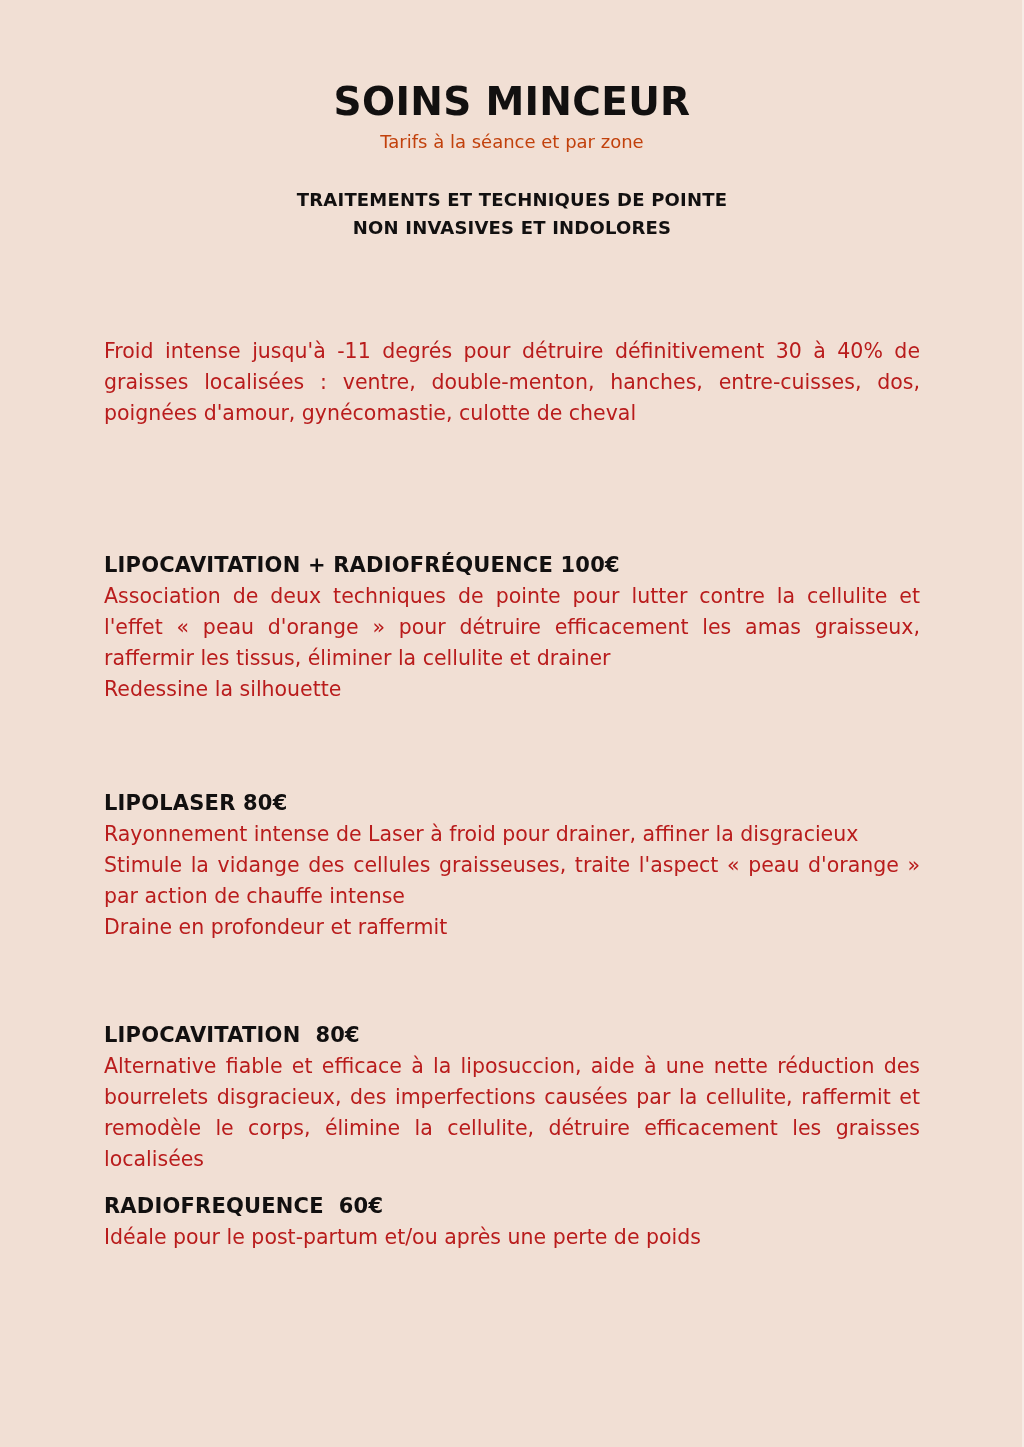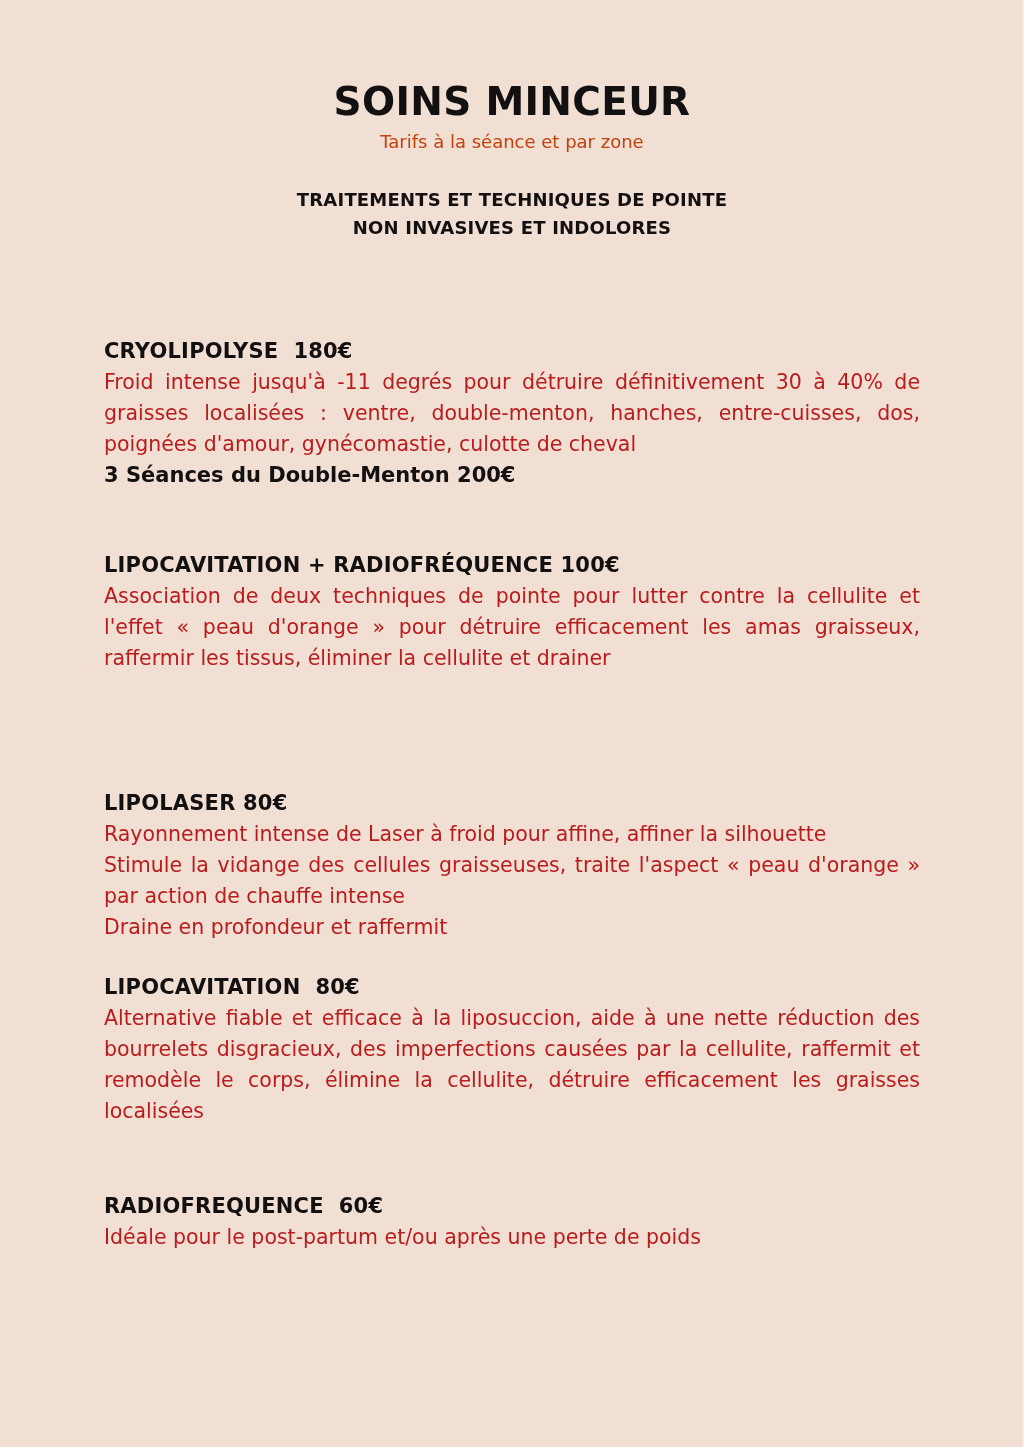--- a/index.html
+++ b/index.html
@@ -72,56 +72,55 @@
       display: block;
     }
     .section-extra {
       font-weight: bold;
       font-size: 21px;
       line-height: 31px;
     }
     .s1 { top: 336px; }
     .s2 { top: 550px; }
     .s3 { top: 788px; }
-    .s4 { top: 972px; }
+    .s4 { top: 1020px; }
     .s5 { top: 1191px; }
   </style>
 </head>
 <body>
 
 <div class="edge"></div>
 
 <div class="header">
   <h1 class="title">SOINS MINCEUR</h1>
   <div class="subtitle">Tarifs à la séance et par zone</div>
   <div class="tagline">
     <span class="line">TRAITEMENTS ET TECHNIQUES DE POINTE</span>
     <span class="line">NON INVASIVES ET INDOLORES</span>
   </div>
 </div>
 
 <div class="section s1">
-  <div class="section-heading">CRYOLIPOLYSE  180€</div>
   <div class="section-body">
     <span class="line">Froid intense jusqu'à -11 degrés pour détruire définitivement 30 à 40% de graisses localisées : ventre, double-menton, hanches, entre-cuisses, dos, poignées d'amour, gynécomastie, culotte de cheval</span>
   </div>
-  <div class="section-extra">3 Séances du Double-Menton 200€</div>
 </div>
 
 <div class="section s2">
   <div class="section-heading">LIPOCAVITATION + RADIOFRÉQUENCE 100€</div>
   <div class="section-body">
     <span class="line">Association de deux techniques de pointe pour lutter contre la cellulite et l'effet « peau d'orange » pour détruire efficacement les amas graisseux, raffermir les tissus, éliminer la cellulite et drainer</span>
+    <span class="line">Redessine la silhouette</span>
   </div>
 </div>
 
 <div class="section s3">
   <div class="section-heading">LIPOLASER 80€</div>
   <div class="section-body">
-    <span class="line">Rayonnement intense de Laser à froid pour affine, affiner la silhouette</span>
+    <span class="line">Rayonnement intense de Laser à froid pour drainer, affiner la disgracieux</span>
     <span class="line">Stimule la vidange des cellules graisseuses, traite l'aspect « peau d'orange » par action de chauffe intense</span>
     <span class="line">Draine en profondeur et raffermit</span>
   </div>
 </div>
 
 <div class="section s4">
   <div class="section-heading">LIPOCAVITATION  80€</div>
   <div class="section-body">
     <span class="line">Alternative fiable et efficace à la liposuccion, aide à une nette réduction des bourrelets disgracieux, des imperfections causées par la cellulite, raffermit et remodèle le corps, élimine la cellulite, détruire efficacement les graisses localisées</span>
   </div>

